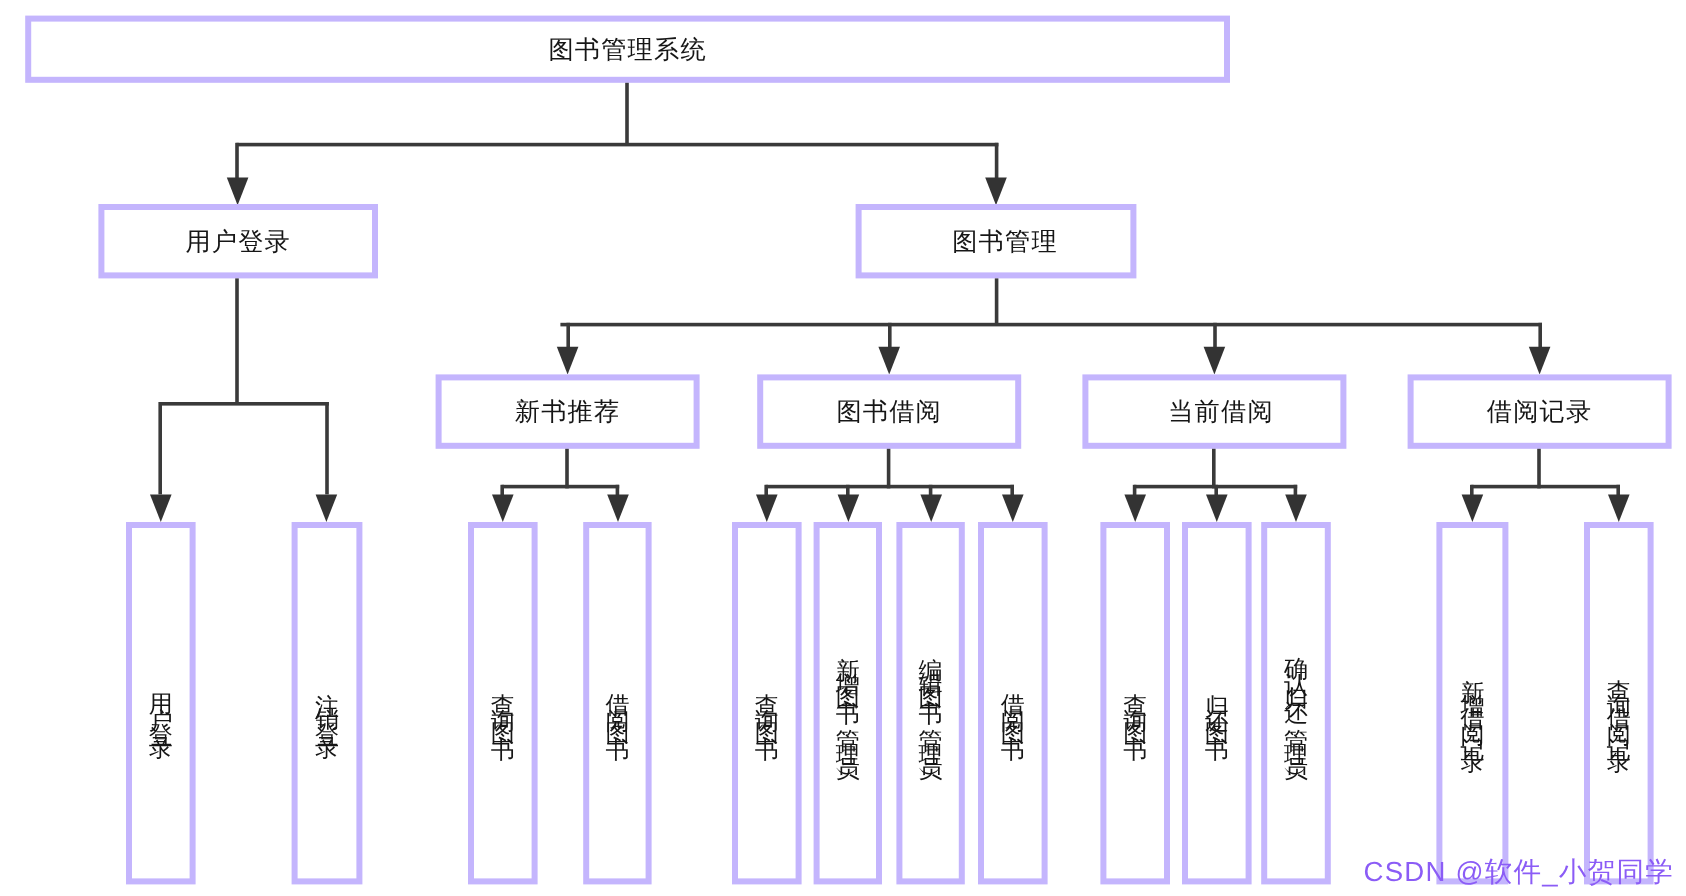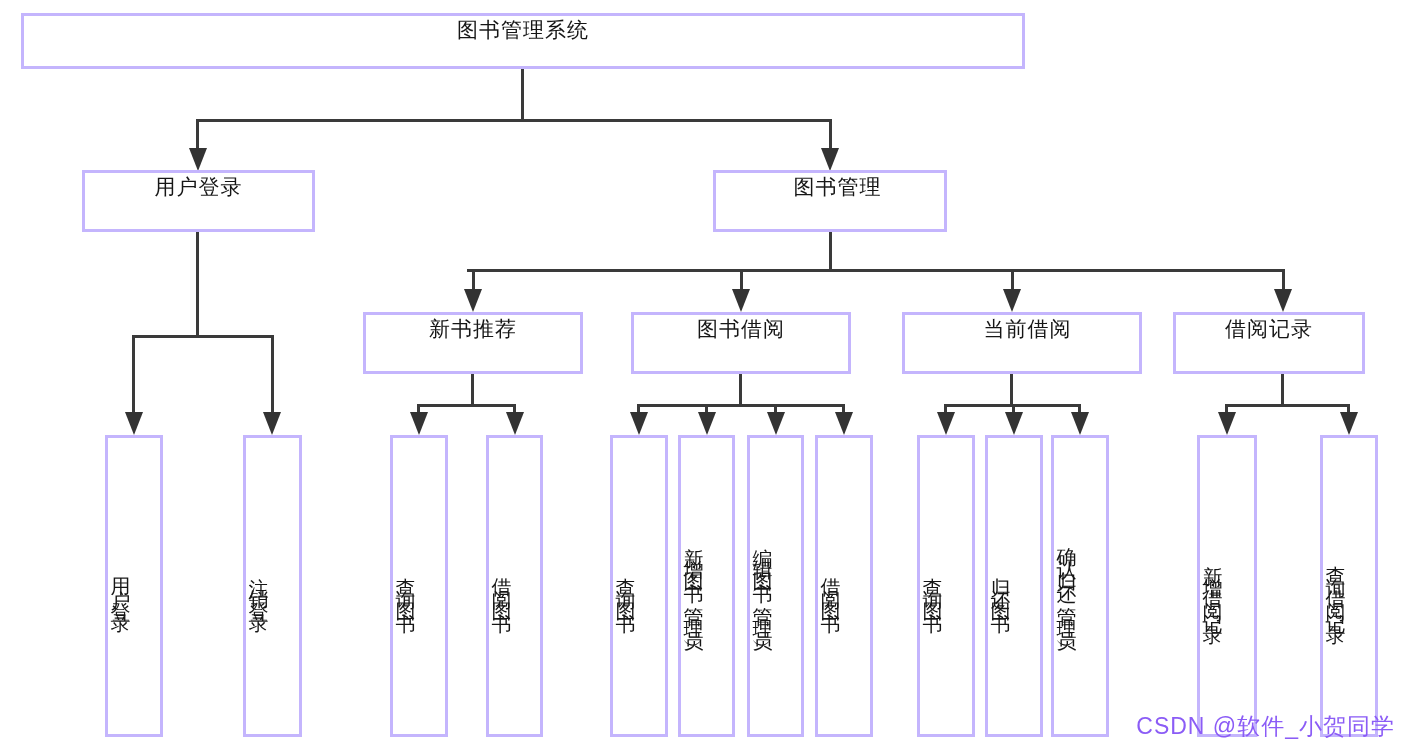--- a/index.html
+++ b/index.html
@@ -8,22 +8,23 @@
     width: 1405px;
     height: 747px;
     background: #ffffff;
     font-family: "Liberation Sans", sans-serif;
     overflow: hidden;
   }
   .box {
     position: absolute;
     box-sizing: border-box;
     background: #ffffff;
-    border: 3px solid #c4b5fd;
+    border: 5px solid #c4b5fd;
     display: flex;
+    align-items: center;
     justify-content: center;
     color: #161616;
   }
   .hbox { font-size: 21px; letter-spacing: 1px; }
   .vbox {
     writing-mode: vertical-lr;
     font-size: 20px;
     letter-spacing: 12px;
   }
   .hl { position: absolute; height: 3px; background: #3a3a3a; }
@@ -85,24 +86,24 @@
   <div class="ar" style="left:732px; top:289px;"></div>
   <div class="ar" style="left:1003px; top:289px;"></div>
   <div class="ar" style="left:1274px; top:289px;"></div>
 
   <div class="box hbox" style="left:631px; top:312px; width:220px; height:62px;">
     <span>图书借阅</span>
   </div>
   <div class="box hbox" style="left:363px; top:312px; width:220px; height:62px;">
     <span>新书推荐</span>
   </div>
-  <div class="box hbox" style="left:902px; top:312px; width:240px; height:62px;padding-left:11px;">
+  <div class="box hbox" style="left:902px; top:312px; width:220px; height:62px;padding-left:11px;">
     <span>当前借阅</span>
   </div>
-  <div class="box hbox" style="left:1173px; top:312px; width:192px; height:62px;">
+  <div class="box hbox" style="left:1173px; top:312px; width:220px; height:62px;">
     <span>借阅记录</span>
   </div>
 
   <div class="vl" style="left:471px; top:374px; height:33px;"></div>
   <div class="hl" style="left:418px; top:404px; width:98px;"></div>
   <div class="vl" style="left:417px; top:404px; height:9px;"></div>
   <div class="vl" style="left:513px; top:404px; height:9px;"></div>
   <div class="ar" style="left:410px; top:412px;"></div>
   <div class="ar" style="left:506px; top:412px;"></div>
 

